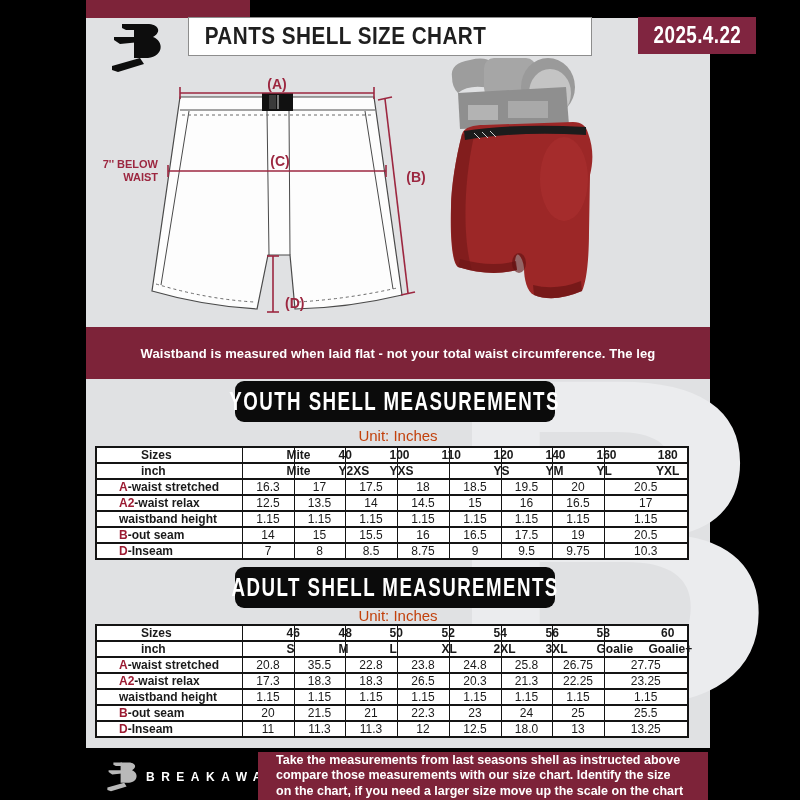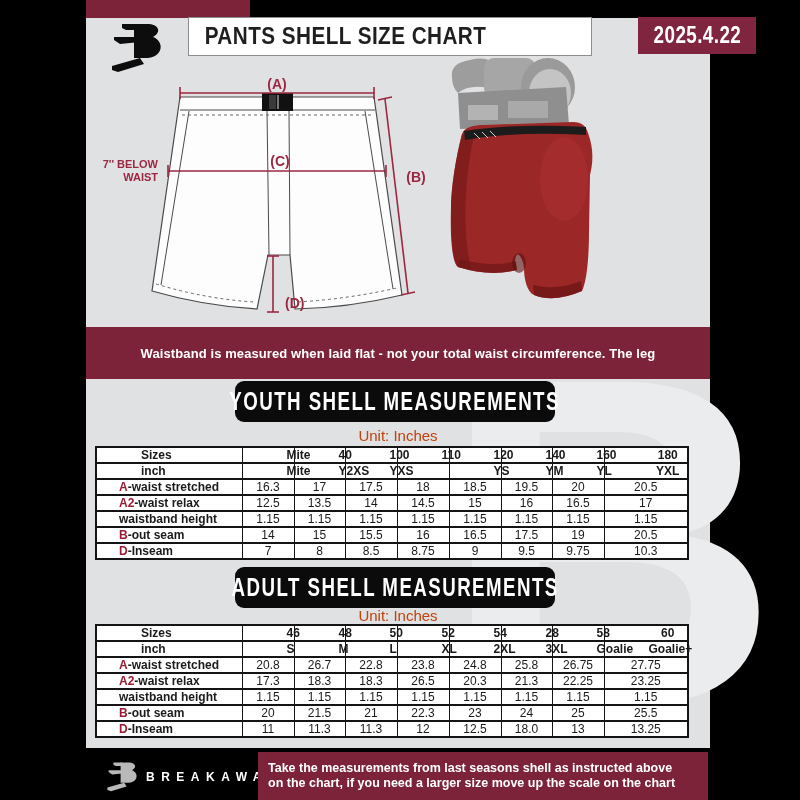--- a/index.html
+++ b/index.html
@@ -43,21 +43,21 @@
                  border-left:1px solid #141414;border-right:1px solid #141414;
                  font-size:12px;color:#1a1a1a;text-align:center;height:14px;padding:0;line-height:13px;}
   .size-table td.lbl{text-align:left;padding-left:22px;font-weight:700;}
   .size-table td.hdr{font-weight:700;padding-left:44px;}
   .size-table .pfx{color:#9b1b32;font-weight:700;}
   
   .footer-logo{position:absolute;left:106px;top:760px;z-index:3;}
   .brand{position:absolute;left:146px;top:770px;color:#fff;font-size:12px;font-weight:700;
          letter-spacing:6.5px;z-index:3;}
   .footer-note{position:absolute;left:258px;top:752px;width:450px;height:48px;background:#7d2339;
-               display:flex;flex-direction:column;justify-content:center;padding-left:10px;
+               display:flex;flex-direction:column;justify-content:center;padding-left:18px;
                box-sizing:border-box;z-index:3;}
   .footer-note div{color:#fff;font-size:12.5px;font-weight:700;line-height:15.5px;white-space:nowrap;}
 </style>
 </head>
 <body>
 
 <div class="page">
 
   <div class="top-accent"></div>
 
@@ -269,39 +269,39 @@
         <col style="width:84px">
       </colgroup>
       <tbody>
           <tr>
             <td class="lbl hdr">Sizes</td>
             <td class="hdr">46</td>
             <td class="hdr">48</td>
             <td class="hdr">50</td>
             <td class="hdr">52</td>
             <td class="hdr">54</td>
-            <td class="hdr">28</td>
+            <td class="hdr">56</td>
             <td class="hdr">58</td>
             <td class="hdr">60</td>
           </tr>
           <tr>
             <td class="lbl hdr">inch</td>
             <td class="hdr">S</td>
             <td class="hdr">M</td>
             <td class="hdr">L</td>
             <td class="hdr">XL</td>
             <td class="hdr">2XL</td>
             <td class="hdr">3XL</td>
             <td class="hdr">Goalie</td>
             <td class="hdr">Goalie+</td>
           </tr>
           <tr>
             <td class="lbl"><span class="pfx">A</span>-waist stretched</td>
             <td>20.8</td>
-            <td>26.7</td>
+            <td>35.5</td>
             <td>22.8</td>
             <td>23.8</td>
             <td>24.8</td>
             <td>25.8</td>
             <td>26.75</td>
             <td>27.75</td>
           </tr>
           <tr>
             <td class="lbl"><span class="pfx">A2</span>-waist relax</td>
             <td>17.3</td>
@@ -354,16 +354,17 @@
     <g fill="#b9b9b9">
       <path d="M24,4 L37,4 C49,4 52,12 43,17 C54,21 54,36 38,38 L24,38 Z M30,10 L36,10 C41,10 41,15 36,15 L30,15 Z M30,22 L37,22 C44,22 44,31 37,31 L30,31 Z"></path>
       <polygon points="12,4 26,4 26,10 16,10 12,8"></polygon>
       <polygon points="4,17 30,17 30,22 10,24 4,20"></polygon>
       <polygon points="2,46 30,38 34,44 8,52 2,50"></polygon>
     </g>
   </svg>
   <div class="brand">BREAKAWAY</div>
   <div class="footer-note">
     <div>Take the measurements from last seasons shell as instructed above</div>
+    <div>compare those measurements  with our size chart. Identify the size</div>
     <div>on the chart, if you need a larger size move up the scale on the chart</div>
   </div>
 
 </div>
 
 </body></html>

